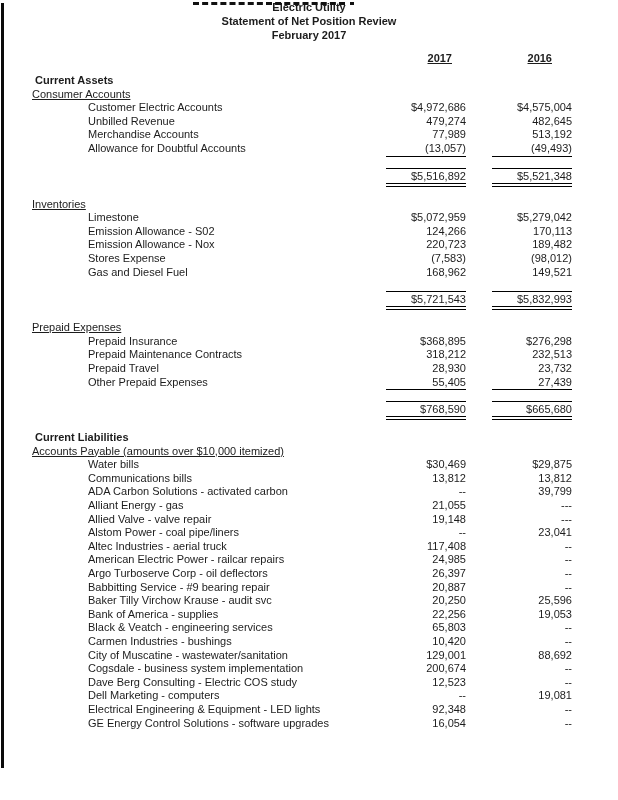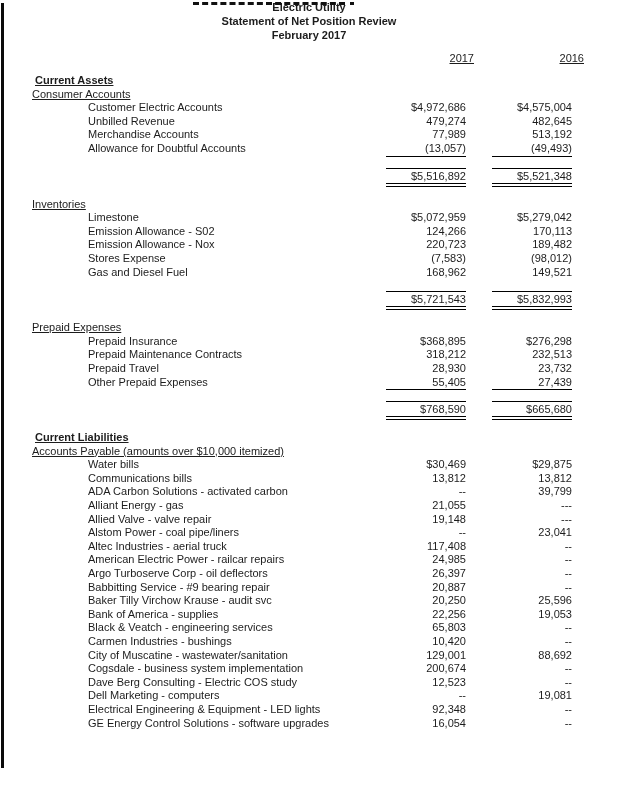--- a/index.html
+++ b/index.html
@@ -11,32 +11,32 @@
   .artifact-dash {
     position:absolute; top:2px; left:193px; width:152px; height:0;
     border-top:3px dashed #111;
   }
   .artifact-dot { position:absolute; top:2px; left:350px; width:4px; height:3px; background:#111; }
   .artifact-edge { position:absolute; top:3px; left:1px; width:3px; height:765px; background:#0a0a0a; }
 
   .title-block { text-align:center; font-weight:bold; line-height:14px; }
 
   .col-head {
-    display:grid; grid-template-columns:1fr 80px 80px; column-gap:30px;
-    padding-right:22px; margin-top:10px; font-weight:normal; height:14px;
+    display:grid; grid-template-columns:1fr 80px 80px; column-gap:20px;
+    padding-right:54px; margin-top:10px; font-weight:bold; height:14px;
   }
   .col-head .c { text-align:right; padding-right:12px; text-decoration:underline; }
 
   .rows { margin-top:8px; }
   .row {
     display:grid; grid-template-columns:1fr 80px 80px; column-gap:26px;
     padding-right:46px; height:13.6px; line-height:13.6px;
   }
   .row .lbl { padding-left:88px; white-space:nowrap; overflow:hidden; }
-  .row.section .lbl { padding-left:35px; font-weight:bold; text-decoration:underline; }
+  .row.section .lbl { padding-left:35px; font-weight:bold; }
   .row.subsection .lbl { padding-left:32px; text-decoration:underline; }
   .row .amt { text-align:right; }
   .row.u .amt { border-bottom:1.5px solid #000; }
   .row.total { height:18px; line-height:14px; }
   .row.total .amt { border-top:1.5px solid #000; border-bottom:4px double #000; }
   .gap { height:12px; }
   .biggap { height:12px; }
 </style>
 </head>
 <body>

